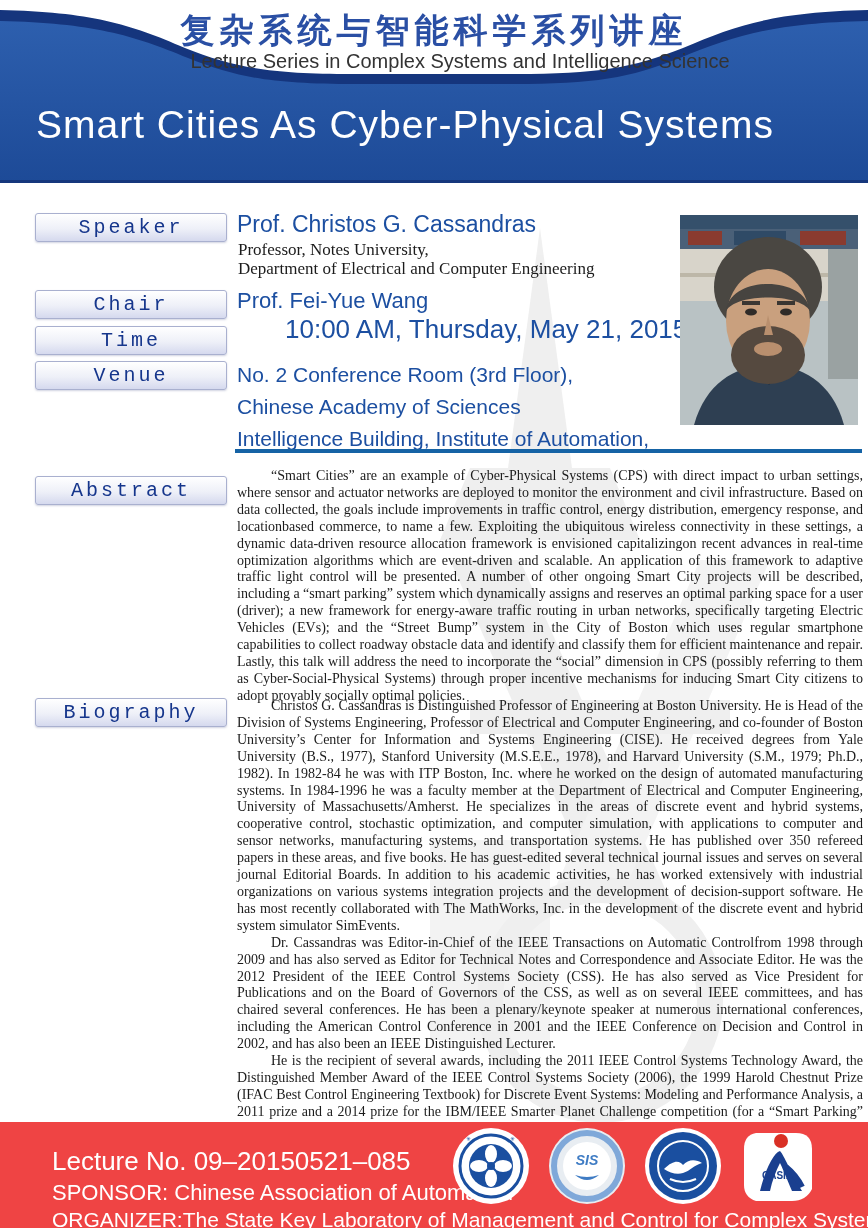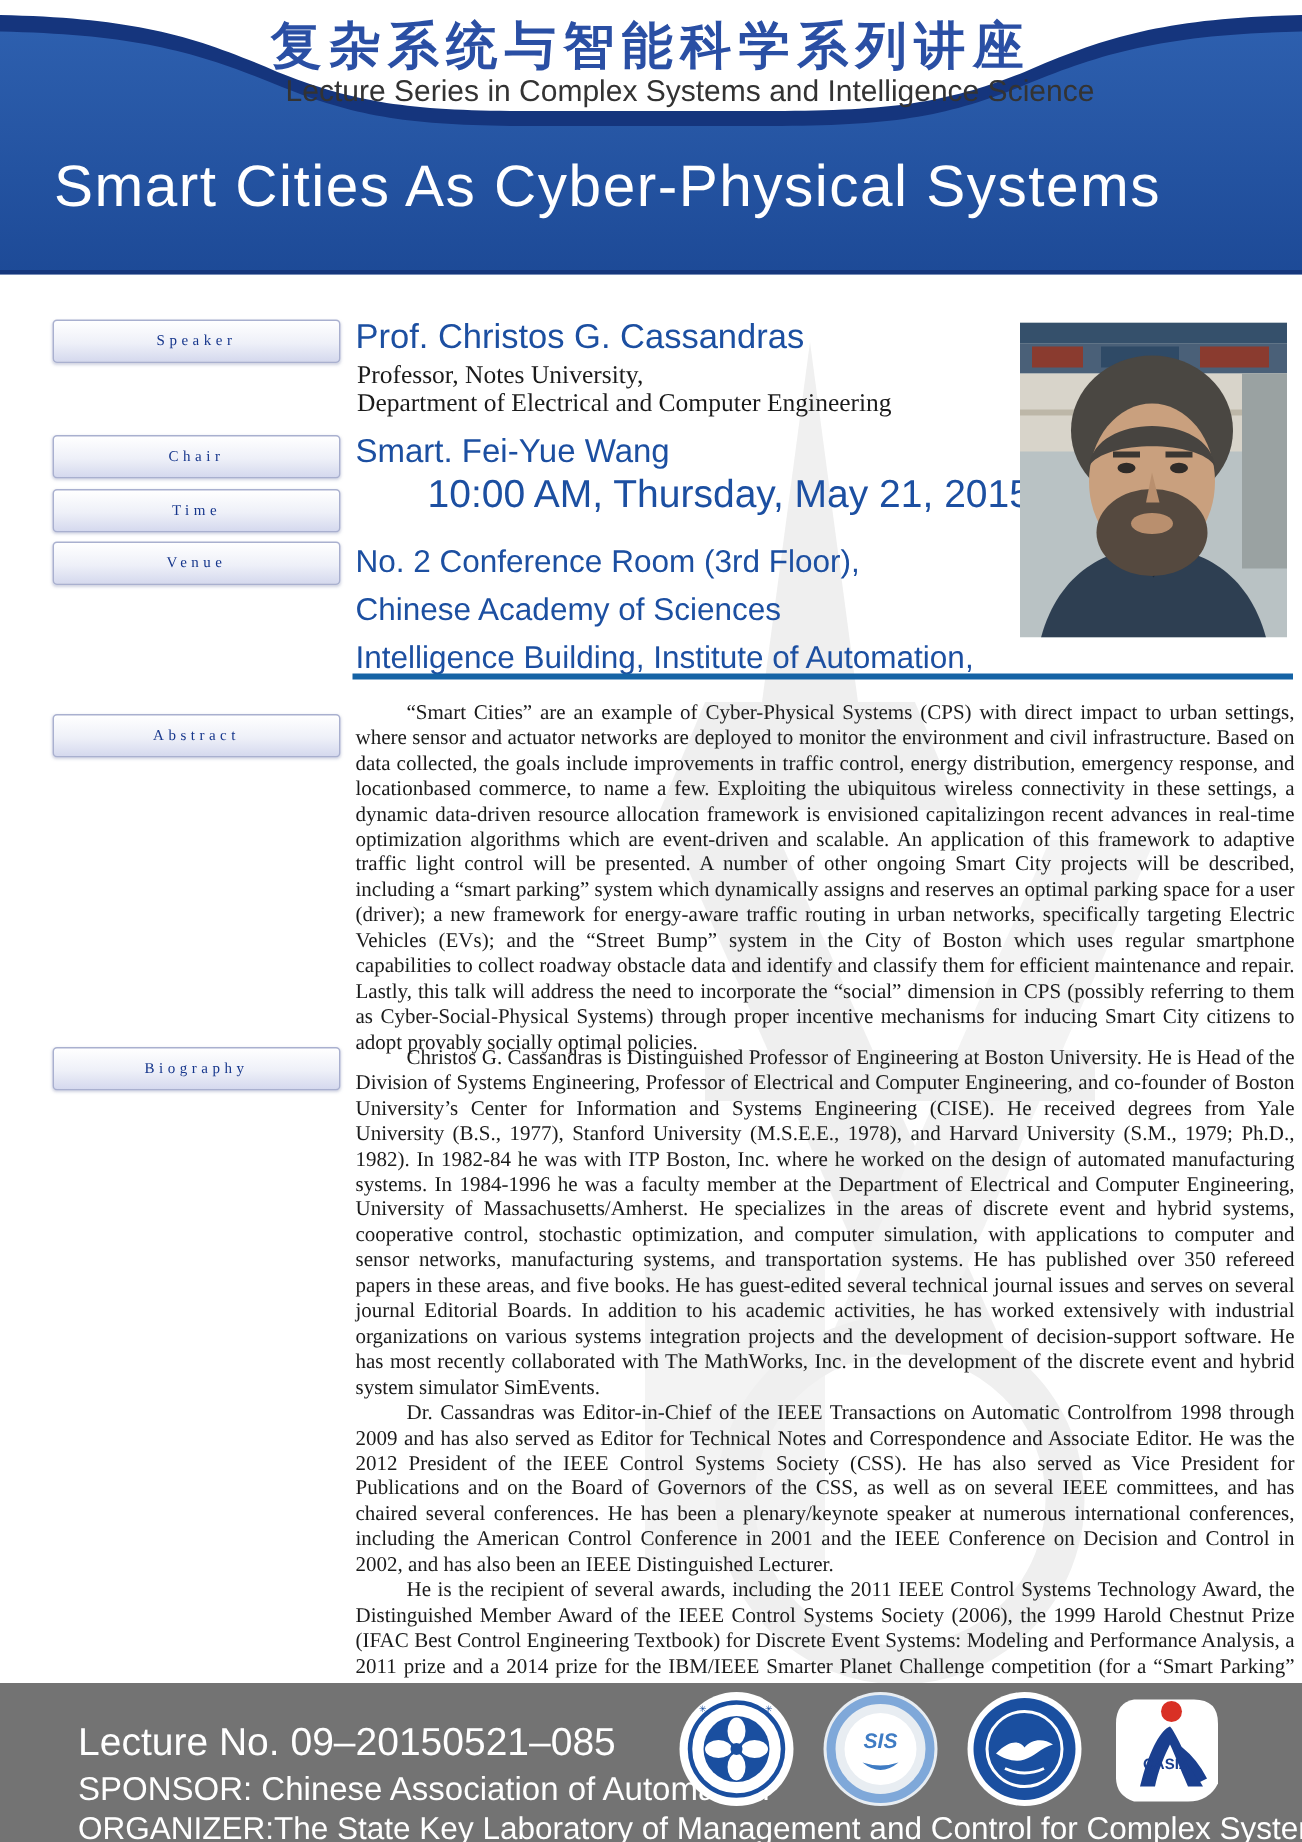--- a/index.html
+++ b/index.html
@@ -15,40 +15,40 @@
   .main-title{position:absolute;left:0;top:103px;width:868px;text-align:left;
               font-size:39px;color:#ffffff;letter-spacing:1px;padding-left:36px;}
   
   .watermark{position:absolute;left:0;top:0;width:868px;height:1228px;pointer-events:none;}
   
   .label-box{position:absolute;left:35px;width:190px;height:27px;
              background:linear-gradient(180deg,#ffffff 0%,#eef0f8 55%,#d5d9ee 100%);
              border:1px solid #a9b0cf;border-radius:3px;
              box-shadow:0 1px 2px rgba(120,130,170,.35);
              display:flex;align-items:center;justify-content:center;
-             font-family:Liberation Serif, serif;font-size:10px;
+             font-family:Liberation Mono, monospace;font-size:20px;
              letter-spacing:3px;color:#16368c;}
   .val{position:absolute;left:237px;color:#1c4fa1;}
   .speaker-name{top:211px;font-size:23px;}
   .speaker-aff{position:absolute;left:238px;top:240px;color:#1b1b1b;
                font-family:"Liberation Serif",serif;font-size:17px;line-height:19px;}
   .chair-name{top:288px;font-size:22px;}
   .time-value{top:314px;font-size:26px;margin-left:48px;}
   .venue-value{top:359px;font-size:21px;line-height:32px;}
   .photo{position:absolute;left:680px;top:215px;width:178px;height:210px;}
   .rule{position:absolute;left:235px;top:449px;width:627px;height:4px;background:#1563a5;}
   
   .bodytext{position:absolute;left:237px;width:626px;color:#1b1b1b;
             font-family:"Liberation Serif",serif;font-size:14px;line-height:16.9px;
             text-align:justify;}
   .abstract-block{top:468px;}
   .bio-block{top:698px;}
   .bodytext p{margin:0;text-indent:34px;}
   
-  .footer{position:absolute;left:0;top:1122px;width:868px;height:106px;background:#737373;overflow:hidden;}
+  .footer{position:absolute;left:0;top:1122px;width:868px;height:106px;background:#ef4444;overflow:hidden;}
   .footer-line{position:absolute;left:52px;color:#ffffff;white-space:nowrap;}
   .lecture-no{top:24px;font-size:26px;}
   .sponsor{top:58px;font-size:22px;}
   .organizer{top:86px;font-size:21px;}
   .logo{position:absolute;top:5px;width:78px;height:78px;}
 </style>
 </head>
 <body>
 
 <div class="page">
@@ -88,21 +88,21 @@
   <div class="label-box" style="top:326px">Time</div>
   <div class="label-box" style="top:476px">Abstract</div>
   <div class="label-box" style="top:361px">Venue</div>
   <div class="label-box" style="top:698px">Biography</div>
 
   <div class="val speaker-name">Prof. Christos G. Cassandras</div>
   <div class="speaker-aff">
     <div>Professor, Notes University,</div>
     <div>Department of Electrical and Computer Engineering</div>
   </div>
-  <div class="val chair-name">Smart. Fei-Yue Wang</div>
+  <div class="val chair-name">Prof. Fei-Yue Wang</div>
   <div class="val time-value">10:00 AM, Thursday, May 21, 2015</div>
   <div class="val venue-value">
     <div>No. 2 Conference Room (3rd Floor),</div>
     <div>Chinese Academy of Sciences</div>
     <div>Intelligence Building, Institute of Automation,</div>
   </div>
 
   <svg class="photo" viewBox="0 0 178 210">
     <rect width="178" height="210" fill="#b9c2c4"></rect>
     <rect width="178" height="14" fill="#35506b"></rect>

